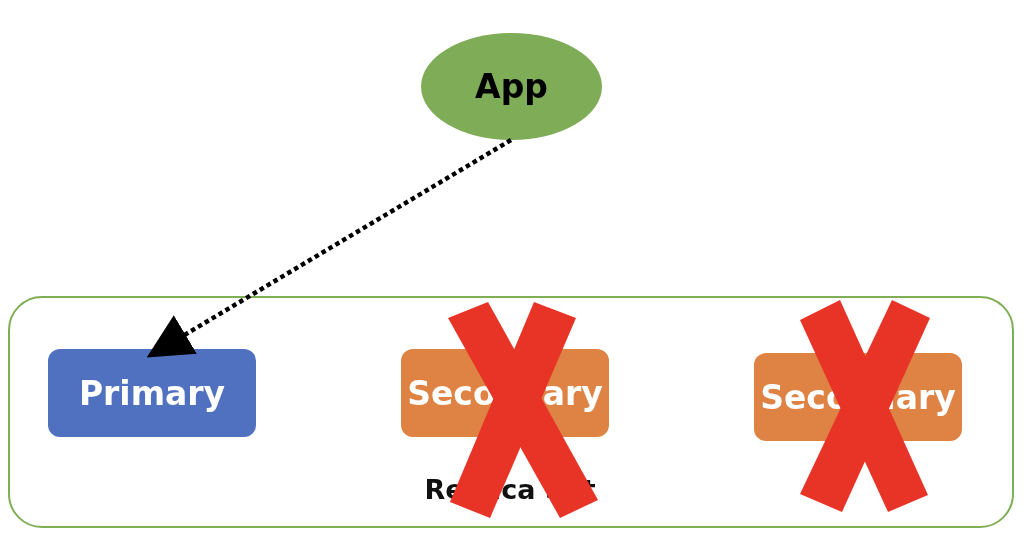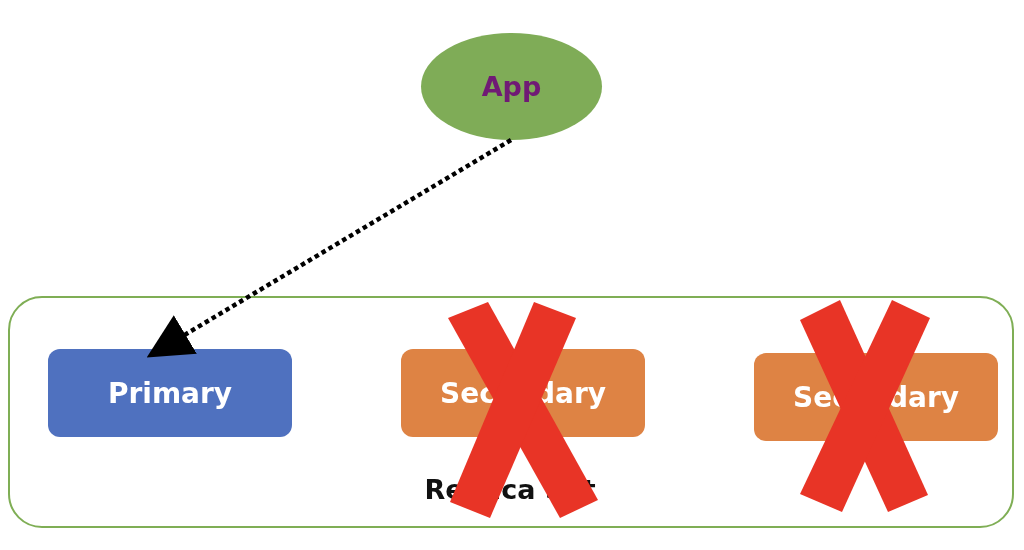--- a/index.html
+++ b/index.html
@@ -5,24 +5,24 @@
   html, body { margin: 0; padding: 0; background: #ffffff; }
   body { width: 1024px; height: 550px; position: relative; overflow: hidden;
          font-family: "DejaVu Sans", sans-serif; }
   .abs { position: absolute; }
   .replica-set { left: 8px; top: 296px; width: 1006px; height: 232px;
                  border: 2px solid #7fae55; border-radius: 34px; box-sizing: border-box; }
   .rs-label { left: 380px; width: 260px; top: 474px; text-align: center;
               font-weight: bold; font-size: 27px; color: #111; }
   .app { left: 421px; top: 33px; width: 181px; height: 107px; border-radius: 50%;
          background: #7fac57; display: flex; align-items: center; justify-content: center; }
-  .app span { color: #701a75; font-weight: bold; font-size: 27px; }
-  .node { height: 88px; width: 244px; border-radius: 12px; display: flex;
+  .app span { color: #000000; font-weight: bold; font-size: 33px; }
+  .node { height: 88px; width: 208px; border-radius: 12px; display: flex;
           align-items: center; justify-content: center; color: #fff; font-weight: bold;
-          font-size: 28px; }
+          font-size: 33px; }
   .primary { left: 48px; top: 349px; background: #4f71bf; }
   .sec1 { left: 401px; top: 349px; background: #de8344; }
   .sec2 { left: 754px; top: 353px; background: #de8344; }
   svg.overlay { position: absolute; left: 0; top: 0; width: 1024px; height: 550px; pointer-events: none; }
 </style>
 </head>
 <body>
 
 <div class="abs replica-set"></div>
 <div class="abs rs-label">Replica Set</div>

